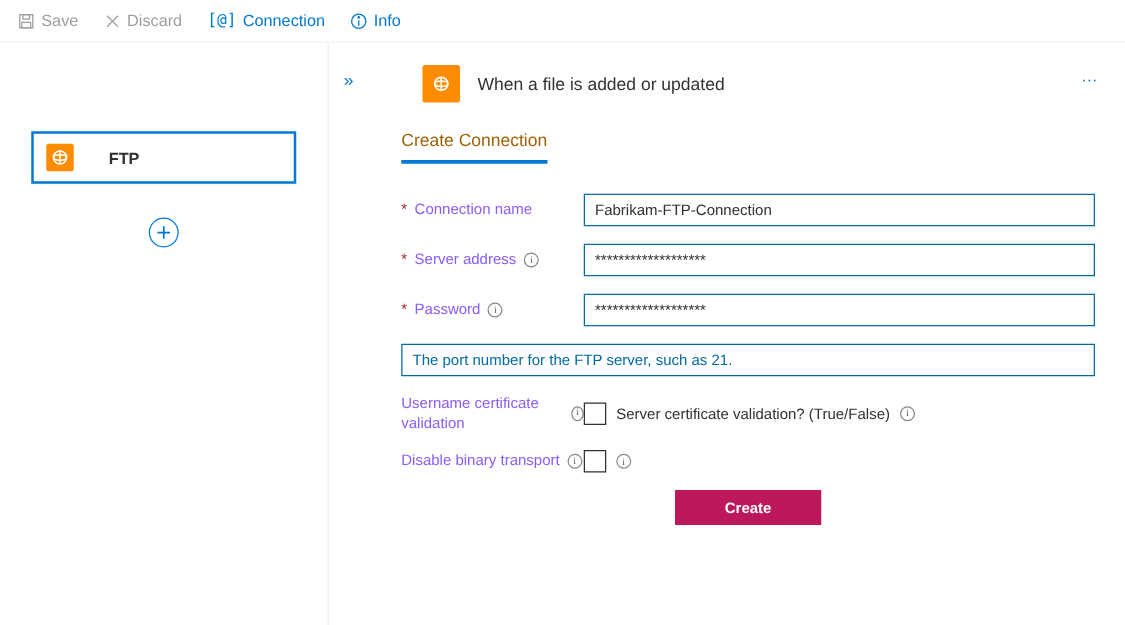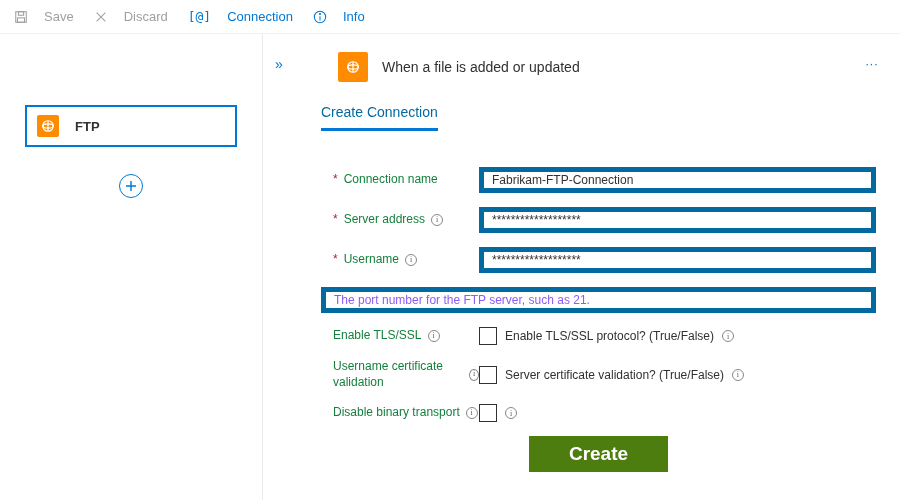--- a/index.html
+++ b/index.html
@@ -1,55 +1,55 @@
 <!DOCTYPE html>
 <html><head>
   <meta charset="utf-8">
   <style>
     * { box-sizing: border-box; margin: 0; padding: 0; font-family: "Segoe UI", sans-serif; }
     body { width: 900px; height: 500px; background: #fff; overflow: hidden; font-size: 13px; color: #323130; }
 
     .toolbar { height: 34px; display: flex; align-items: center; padding: 0 8px; border-bottom: 1px solid #f3f2f1; gap: 8px; }
-    .tb-item { display: flex; align-items: center; gap: 16px; padding: 4px 6px; cursor: pointer; color: #a19f9d; }
+    .tb-item { display: flex; align-items: center; gap: 5px; padding: 4px 6px; cursor: pointer; color: #a19f9d; }
     .tb-item svg { width: 14px; height: 14px; }
     .tb-item.accent { color: #0078d4; }
 
     .workspace { display: flex; height: calc(500px - 34px); }
 
     .canvas { width: 263px; padding: 0 26px; position: relative; border-right: 1px solid #edebe9; }
-    .node { margin-top: 72px; height: 40px; border: 1px solid #8a8886; background: #fff; box-shadow: 0 1px 2px rgba(0,0,0,0.08); display: flex; align-items: center; padding: 0 10px; gap: 16px; }
+    .node { margin-top: 72px; height: 40px; border: 1px solid #8a8886; background: #fff; box-shadow: 0 1px 2px rgba(0,0,0,0.08); display: flex; align-items: center; padding: 0 10px; gap: 28px; }
     .node.selected { outline: 2px solid #0078d4; outline-offset: -1px; border-color: transparent; }
     .app-icon { width: 22px; height: 22px; background: #ff8c00; border-radius: 2px; display: flex; align-items: center; justify-content: center; }
     .app-icon svg { width: 14px; height: 14px; }
     .node-title { font-weight: 600; }
     .add-btn { margin: 28px auto 0; width: 24px; height: 24px; border: 1px solid #0078d4; border-radius: 50%; display: flex; align-items: center; justify-content: center; color: #0078d4; cursor: pointer; }
 
     .panel { flex: 1; padding: 18px 24px 16px 34px; overflow: hidden; position: relative; }
     .collapse { position: absolute; left: 12px; top: 22px; color: #0078d4; cursor: pointer; font-size: 14px; letter-spacing: -2px; }
     .more { position: absolute; right: 22px; top: 22px; color: #0078d4; cursor: pointer; }
     .panel-head { display: flex; align-items: center; gap: 14px; margin-bottom: 22px; margin-left: 10px; padding-left: 31px; }
     .panel-head .app-icon { width: 30px; height: 30px; }
     .panel-title { font-size: 14px; }
 
     .section { margin-left: 24px; }
-    .section-title { font-size: 14px; color: #0369a1; padding-bottom: 8px; border-bottom: 3px solid #0078d4; display: inline-block; margin-bottom: 36px; }
+    .section-title { font-size: 14px; color: #a16207; padding-bottom: 8px; border-bottom: 3px solid #0078d4; display: inline-block; margin-bottom: 24px; }
 
     .form-row { display: flex; align-items: center; margin-bottom: 14px; }
-    .form-row .lbl { width: 146px; color: #15803d; font-size: 12px; display: flex; align-items: center; gap: 6px; flex-shrink: 0; line-height: 1.3; margin-left: 12px; }
+    .form-row .lbl { width: 146px; color: #8b5cf6; font-size: 12px; display: flex; align-items: center; gap: 6px; flex-shrink: 0; line-height: 1.3; }
     .req::before { content: "* "; color: #a4262c; }
     .info-icon { width: 12px; height: 12px; border: 1px solid #8a8886; border-radius: 50%; display: inline-flex; align-items: center; justify-content: center; font-size: 8px; color: #605e5c; font-style: normal; font-family: serif; }
     .info-icon::before { content: "i"; }
 
-    .field { flex: 1; height: 26px; border: 5px solid #0369a1; padding: 0 8px; font-size: 12px; display: flex; align-items: center; }
-    .field.ph { color: #8b5cf6; text-align: right; }
+    .field { flex: 1; height: 26px; border: 1px solid #0369a1; padding: 0 8px; font-size: 12px; display: flex; align-items: center; }
+    .field.ph { color: #0369a1; text-align: right; }
     .chk-wrap { flex: 1; display: flex; align-items: center; gap: 8px; font-size: 12px; color: #323130; }
     .chk { width: 18px; height: 18px; border: 1px solid #323130; }
 
     .btn-row { display: flex; justify-content: center; margin-top: 14px; }
-    .primary-btn { background: #4d7c0f; color: #fff; border: none; padding: 7px 40px; font-size: 19px; font-weight: 600; cursor: pointer; }
+    .primary-btn { background: #be185d; color: #fff; border: none; padding: 7px 40px; font-size: 12px; font-weight: 600; cursor: pointer; }
   </style>
 </head>
 <body>
 
 <div class="toolbar">
   <div class="tb-item">
     <svg viewBox="0 0 16 16" fill="none" stroke="currentColor" stroke-width="1.2">
         <rect x="2" y="2" width="12" height="12"></rect>
         <rect x="5" y="2" width="6" height="4"></rect>
         <rect x="4" y="9" width="8" height="5"></rect>
@@ -122,42 +122,31 @@
       <div class="form-row">
         <div class="lbl req">
             <span>Server address</span>
             <i class="info-icon"></i>
           </div>
         <div class="field">*******************</div>
       </div>
 
       <div class="form-row">
         <div class="lbl req">
-            <span>Username</span>
+            <span>Password</span>
             <i class="info-icon"></i>
           </div>
         <div class="field">*******************</div>
       </div>
 
 
       <div class="form-row">
         <div class="field ph">The port number for the FTP server, such as 21.</div>
       </div>
 
-      <div class="form-row">
-        <div class="lbl">
-            <span>Enable TLS/SSL</span>
-            <i class="info-icon"></i>
-          </div>
-        <div class="chk-wrap">
-          <div class="chk"></div>
-          <span>Enable TLS/SSL protocol? (True/False)</span>
-          <i class="info-icon"></i>
-        </div>
-      </div>
 
       <div class="form-row">
         <div class="lbl">
             <span>Username certificate validation</span>
             <i class="info-icon"></i>
           </div>
         <div class="chk-wrap">
           <div class="chk"></div>
           <span>Server certificate validation? (True/False)</span>
           <i class="info-icon"></i>

